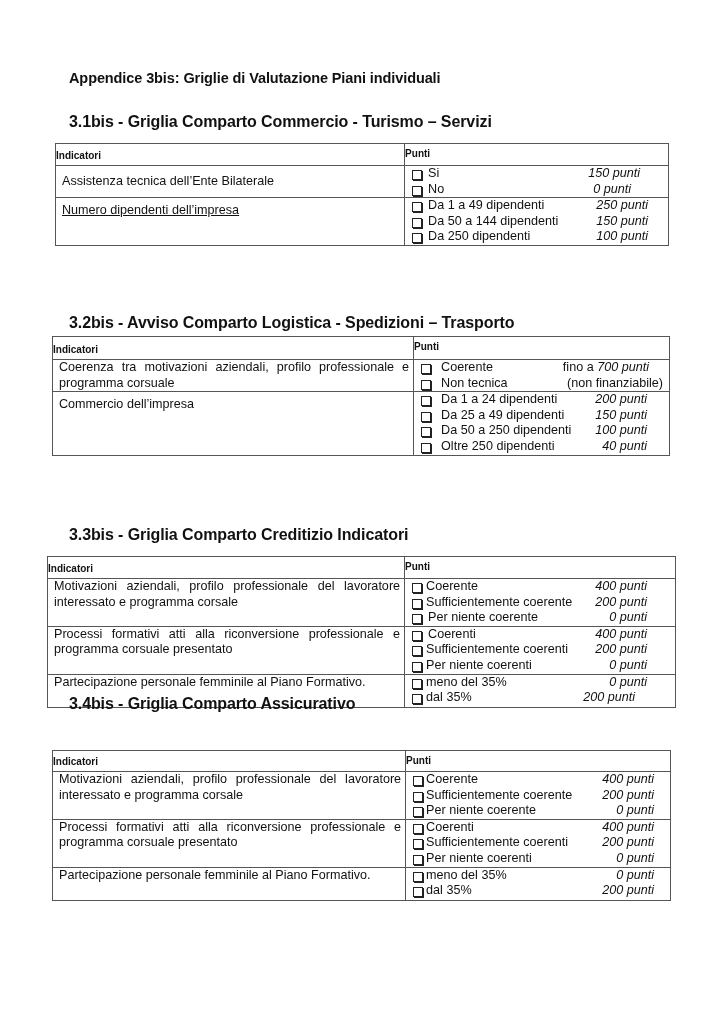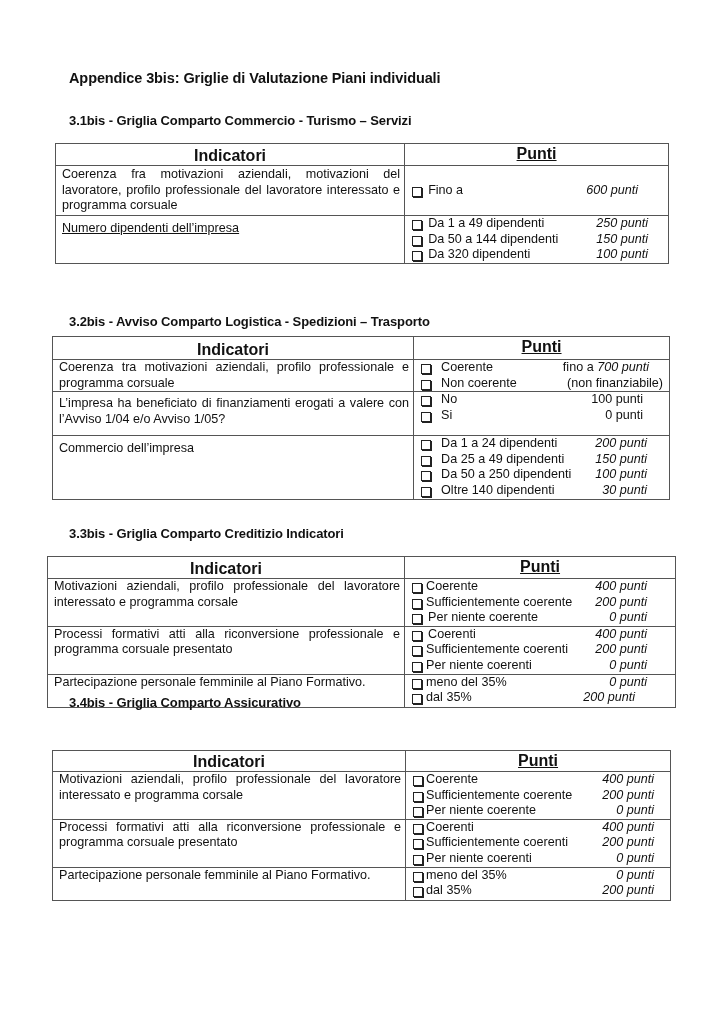--- a/index.html
+++ b/index.html
@@ -6,34 +6,34 @@
   body {
     width: 724px; height: 1024px; position: relative; overflow: hidden;
     font-family: "Liberation Sans", sans-serif; color: #111111;
   }
   .title {
     position: absolute; left: 69px; top: 70px;
     font-size: 14.5px; font-weight: bold; letter-spacing: -0.1px;
   }
   .section-title {
     position: absolute; left: 69px;
-    font-size: 13px; font-weight: bold; letter-spacing: -0.1px;
+    font-size: 16px; font-weight: bold; letter-spacing: -0.1px;
   }
   table.grid {
     position: absolute; border-collapse: collapse;
     font-size: 12.6px; line-height: 15.6px;
   }
   table.grid td, table.grid th {
     border: 1px solid #555555; vertical-align: top; padding: 0;
   }
   table.grid th {
-    font-weight: bold; text-align: center; font-size: 16px;
+    font-weight: bold; text-align: left; font-size: 10px;
     vertical-align: bottom; padding-bottom: 1px;
   }
-  table.grid th.punti-h { vertical-align: top; padding-top: 2px; text-decoration: underline; }
+  table.grid th.punti-h { vertical-align: top; padding-top: 2px; }
   .ind {
     padding: 1px 4px 0 6px !important; text-align: justify;
   }
   .ind.center-v { vertical-align: middle !important; }
   .opts { padding: 0 0 0 6px !important; }
   .opt { display: flex; white-space: nowrap; }
   .opt .chk {
     display: inline-block; width: 8px; height: 8px; border: 1px solid #222;
     box-shadow: 1px 1px 0 #222; margin: 4px 6px 0 1px; flex: none;
   }
@@ -51,46 +51,51 @@
 <table class="grid" style="left:55px; top:143px; width:614px;">
   <colgroup>
       <col style="width:350px">
       <col style="width:264px">
     </colgroup>
   <tbody>
       <tr style="height:22px;">
     <th>Indicatori</th>
     <th class="punti-h">Punti</th>
   </tr>
-  <tr style="height:50px;">
-    <td class="ind">Coerenza fra motivazioni aziendali, motivazioni del lavoratore, profilo professionale del lavoratore interessato e programma corsuale</td>
-    <td class="opts middle" style="padding-right:30px !important;">
-      <div class="opt">
-            <span class="chk"></span>
-            <span class="lbl">Fino a</span>
-            <span class="pts">600 punti</span>
+  <tr style="height:30px;">
+    <td class="ind center-v" style="padding-top:0 !important;">Assistenza tecnica dell’Ente Bilaterale</td>
+    <td class="opts" style="padding-right:28px !important;">
+      <div class="opt">
+            <span class="chk"></span>
+            <span class="lbl">Si</span>
+            <span class="pts">150 punti</span>
+          </div>
+      <div class="opt">
+            <span class="chk"></span>
+            <span class="lbl">No</span>
+            <span class="pts" style="margin-right:9px;">0 punti</span>
           </div>
     </td>
   </tr>
   <tr style="height:45px;">
     <td class="ind" style="padding-top:5px !important;text-decoration:underline;">Numero dipendenti dell’impresa</td>
     <td class="opts" style="padding-right:20px !important;">
       <div class="opt">
             <span class="chk"></span>
             <span class="lbl">Da 1 a 49 dipendenti</span>
             <span class="pts">250 punti</span>
           </div>
       <div class="opt">
             <span class="chk"></span>
             <span class="lbl">Da 50 a 144 dipendenti</span>
             <span class="pts">150 punti</span>
           </div>
       <div class="opt">
             <span class="chk"></span>
-            <span class="lbl">Da 320 dipendenti</span>
+            <span class="lbl">Da 250 dipendenti</span>
             <span class="pts">100 punti</span>
           </div>
     </td>
   </tr>
 </tbody>
   </table>
 
 <div class="section-title" style="top:314px;">3.2bis - Avviso Comparto Logistica - Spedizioni – Trasporto</div>
 <table class="grid" style="left:52px; top:336px; width:618px;">
   <colgroup>
@@ -105,37 +110,22 @@
   <tr style="height:30px;">
     <td class="ind" style="padding-top:0 !important;">Coerenza tra motivazioni aziendali, profilo professionale e programma corsuale</td>
     <td class="opts" style="padding-right:6px !important;">
       <div class="opt">
             <span class="chk" style="margin-right:10px;"></span>
             <span class="lbl">Coerente</span>
             <span class="pts plain" style="margin-right:14px;"><span>fino a </span><i>700 punti</i></span>
           </div>
       <div class="opt">
             <span class="chk" style="margin-right:10px;"></span>
-            <span class="lbl">Non coerente</span>
+            <span class="lbl">Non tecnica</span>
             <span class="pts plain">(non finanziabile)</span>
-          </div>
-    </td>
-  </tr>
-  <tr style="height:44px;">
-    <td class="ind" style="padding-top:4px !important;">L’impresa ha beneficiato di finanziamenti erogati a valere con l’Avviso 1/04 e/o Avviso 1/05?</td>
-    <td class="opts" style="padding-right:26px !important;">
-      <div class="opt">
-            <span class="chk" style="margin-right:10px;"></span>
-            <span class="lbl">No</span>
-            <span class="pts plain">100 punti</span>
-          </div>
-      <div class="opt">
-            <span class="chk" style="margin-right:10px;"></span>
-            <span class="lbl">Si</span>
-            <span class="pts plain">0 punti</span>
           </div>
     </td>
   </tr>
   <tr style="height:62px;">
     <td class="ind" style="padding-top:5px !important;">Commercio dell’impresa</td>
     <td class="opts" style="padding-right:22px !important;">
       <div class="opt">
             <span class="chk" style="margin-right:10px;"></span>
             <span class="lbl">Da 1 a 24 dipendenti</span>
             <span class="pts">200 punti</span>
@@ -145,22 +135,22 @@
             <span class="lbl">Da 25 a 49 dipendenti</span>
             <span class="pts">150 punti</span>
           </div>
       <div class="opt">
             <span class="chk" style="margin-right:10px;"></span>
             <span class="lbl">Da 50 a 250 dipendenti</span>
             <span class="pts">100 punti</span>
           </div>
       <div class="opt">
             <span class="chk" style="margin-right:10px;"></span>
-            <span class="lbl">Oltre 140 dipendenti</span>
-            <span class="pts">30 punti</span>
+            <span class="lbl">Oltre 250 dipendenti</span>
+            <span class="pts">40 punti</span>
           </div>
     </td>
   </tr>
 </tbody>
   </table>
 
 <div class="section-title" style="top:526px;">3.3bis - Griglia Comparto Creditizio Indicatori</div>
 <table class="grid" style="left:47px; top:556px; width:629px;">
   <colgroup>
       <col style="width:358px">

